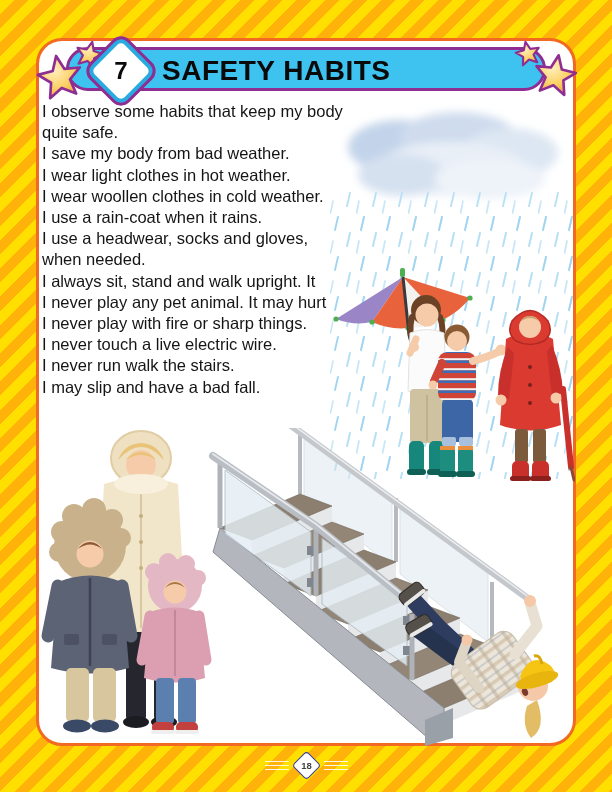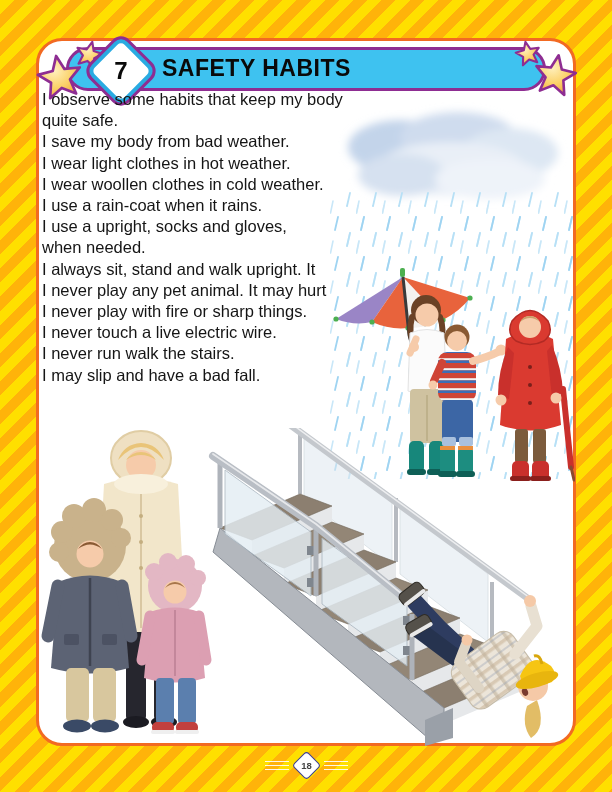--- a/index.html
+++ b/index.html
@@ -12,36 +12,36 @@
     position:absolute;left:36px;top:38px;width:540px;height:708px;
     box-sizing:border-box;background:#fff;border:3px solid #f26a22;border-radius:26px;
   }
   
   .banner{
     position:absolute;left:66px;top:47px;width:480px;height:44px;box-sizing:border-box;
     background:#3ec2f0;border:3px solid #8e2d92;border-radius:22px;
   }
   .banner-title{
     position:absolute;left:162px;top:55px;width:300px;
-    font-size:23px;font-weight:700;letter-spacing:.5px;color:#0a0a0a;
+    font-size:28px;font-weight:700;letter-spacing:.5px;color:#0a0a0a;
   }
   .lesson-diamond{
     position:absolute;left:96px;top:46px;width:42px;height:42px;box-sizing:content-box;
     background:#fff;border:4px solid #29abe2;border-radius:9px;
     box-shadow:0 0 0 3px #8e2d92;transform:rotate(45deg);
   }
   .lesson-diamond span{
     position:absolute;inset:0;display:flex;align-items:center;justify-content:center;
     transform:rotate(-45deg);font-size:24px;font-weight:700;color:#0a0a0a;
   }
   .stars{position:absolute;width:76px;height:70px;}
   .stars.left{left:34px;top:38px;}
   .stars.right{left:506px;top:36px;}
   
-  .body-text{position:absolute;left:42px;top:89px;width:340px;}
+  .body-text{position:absolute;left:42px;top:101px;width:340px;}
   .text-line{white-space:nowrap;font-size:16.5px;line-height:21.2px;color:#151515;}
   .text-line .bold{font-weight:400;margin-top:8px;}
   
   .illus{position:absolute;}
   .rain-scene{left:330px;top:95px;width:245px;height:390px;}
   .winter-family{left:38px;top:420px;width:195px;height:320px;}
   .stairs-scene{left:185px;top:428px;width:395px;height:318px;}
   
   .page-badge{position:absolute;left:262px;top:748px;width:88px;height:34px;display:flex;align-items:center;justify-content:center;gap:7px;}
   .speed-lines{width:24px;height:9px;background:repeating-linear-gradient(180deg,rgba(255,255,255,.9) 0 1.5px,rgba(255,255,255,0) 1.5px 4px);}
@@ -85,21 +85,21 @@
   </div>
   <div class="banner-title">SAFETY HABITS</div>
 
   <div class="body-text">
       <div class="text-line"><span>I observe some habits that keep my body</span></div>
       <div class="text-line"><span>quite safe.</span></div>
       <div class="text-line"><span>I save my body from </span><span class="bold">bad weather</span><span>.</span></div>
       <div class="text-line"><span>I wear </span><span class="bold">light clothes</span><span> in hot weather.</span></div>
       <div class="text-line"><span>I wear </span><span class="bold">woollen clothes</span><span> in cold weather.</span></div>
       <div class="text-line"><span>I use a </span><span class="bold">rain-coat</span><span> when it rains.</span></div>
-      <div class="text-line"><span>I use a </span><span class="bold">upright, socks</span><span> and </span><span class="bold">gloves</span><span>,</span></div>
+      <div class="text-line"><span>I use a </span><span class="bold">headwear, socks</span><span> and </span><span class="bold">gloves</span><span>,</span></div>
       <div class="text-line"><span>when needed.</span></div>
       <div class="text-line"><span>I always </span><span class="bold">sit, stand</span><span> and </span><span class="bold">walk upright</span><span>. It</span></div>
       <div class="text-line"><span>I never </span><span class="bold">play any pet animal</span><span>. It may hurt</span></div>
       <div class="text-line"><span>I never play with </span><span class="bold">fire</span><span> or </span><span class="bold">sharp</span><span> things.</span></div>
       <div class="text-line"><span>I never </span><span class="bold">touch a live electric wire</span><span>.</span></div>
       <div class="text-line"><span>I never </span><span class="bold">run walk the stairs</span><span>.</span></div>
       <div class="text-line"><span>I may slip and have a bad fall.</span></div>
     </div>
 
   <svg class="illus rain-scene" viewBox="0 0 245 390">

